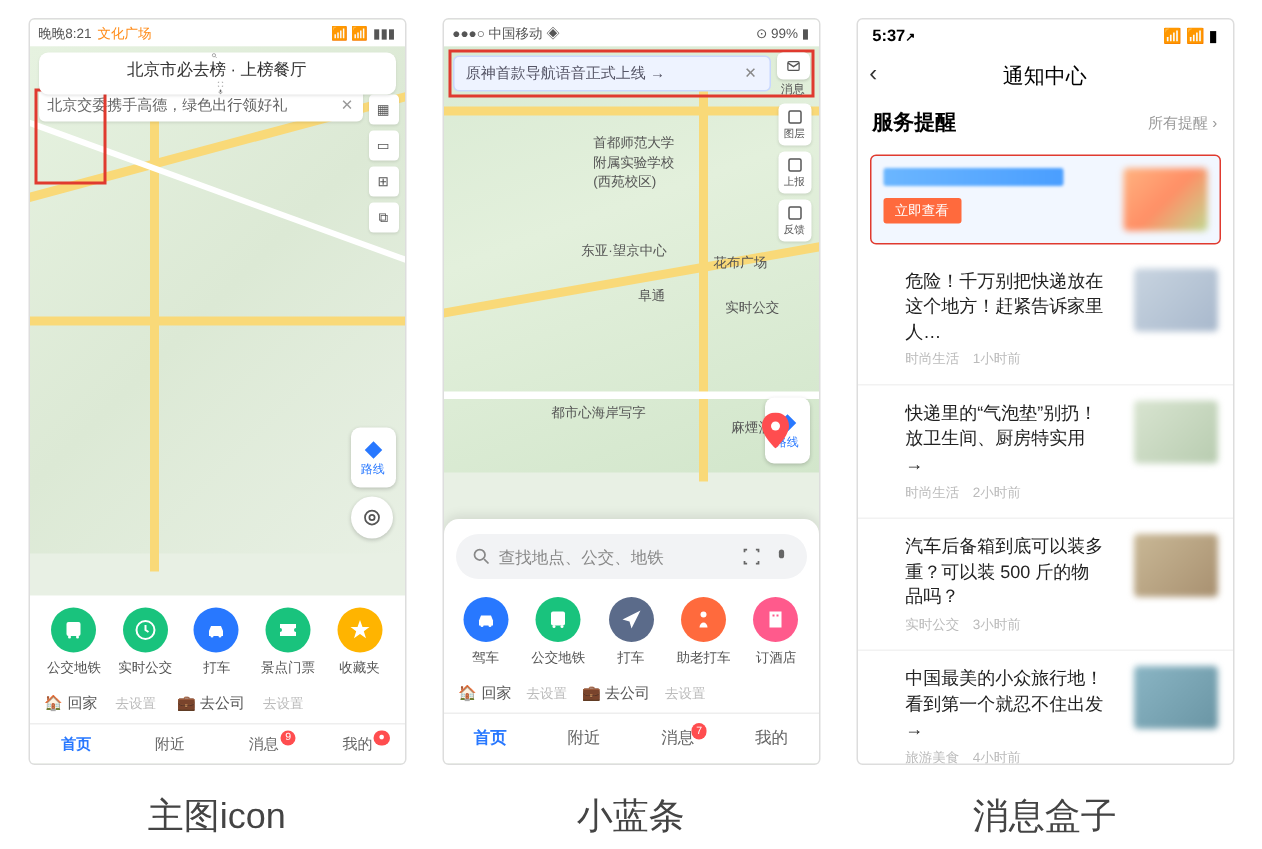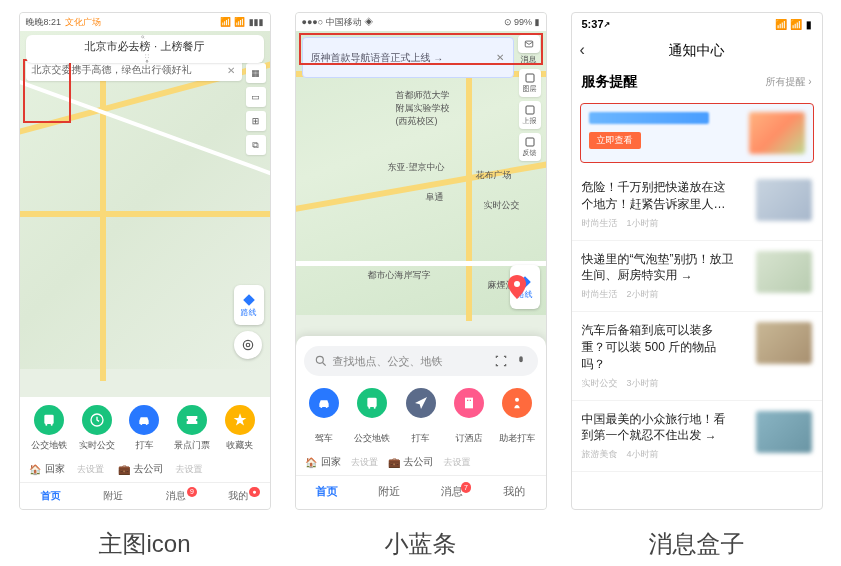--- a/index.html
+++ b/index.html
@@ -46,36 +46,36 @@
 
 .p2 .statusbar { height:18px; background:#fff; font-size:9px; display:flex; align-items:center; padding:0 6px; color:#555; }
 .p2 .statusbar .sr{margin-left:auto; display:flex; gap:2px; align-items:center;}
 .p2 .mapbody{ position:absolute; top:18px; left:0; right:0; bottom:194px; background: linear-gradient(160deg,#d9ead3 0%,#e3f0dc 40%,#d2e6cb 100%); }
 .p2 .road{ position:absolute; background:#f9d978; }
 .p2 .r1{ top:40px; left:0; width:280px; height:6px; }
 .p2 .r2{ top:150px; left:-10px; width:300px; height:6px; transform:rotate(-10deg); }
 .p2 .r3{ top:10px; left:170px; width:6px; height:280px; }
 .p2 .r4{ top:230px; left:0; width:280px; height:5px; background:#fff; }
 .p2 .poi{ position:absolute; font-size:9px; color:#555; }
-.p2 .bluebar{ position:absolute; top:24px; left:6px; right:32px; height:41px; background:#eef3ff; border:1px solid #c8d7ff; border-radius:4px; display:flex; align-items:center; padding:0 8px; font-size:10px; color:#556; }
+.p2 .bluebar{ position:absolute; top:24px; left:6px; right:32px; height:24px; background:#eef3ff; border:1px solid #c8d7ff; border-radius:4px; display:flex; align-items:center; padding:0 8px; font-size:10px; color:#556; }
 .p2 .bluebar .x{ margin-left:auto; color:#888; }
 .p2 .redbox2{ position:absolute; top:20px; left:3px; right:3px; height:32px; border:2px solid #e03a2f; }
 .p2 .msgico{ position:absolute; top:22px; right:5px; width:24px; display:flex; flex-direction:column; align-items:center; }
 .p2 .msgico .box{ width:22px; height:18px; background:#fff; border-radius:4px; box-shadow:0 1px 2px rgba(0,0,0,.15); display:flex; align-items:center; justify-content:center; font-size:10px; }
 .p2 .msgico .t{ font-size:8px; color:#555; margin-top:1px; }
 .p2 .side{ position:absolute; top:56px; right:5px; width:22px; display:flex; flex-direction:column; gap:4px; }
 .p2 .side .tool{ width:22px; height:28px; background:#fff; border-radius:4px; box-shadow:0 1px 2px rgba(0,0,0,.1); display:flex; flex-direction:column; align-items:center; justify-content:center; font-size:8px; color:#555; }
 .p2 .routebtn2{ position:absolute; right:6px; bottom:200px; width:30px; height:44px; background:#fff; border-radius:6px; box-shadow:0 1px 3px rgba(0,0,0,.2); display:flex; flex-direction:column; align-items:center; justify-content:center; font-size:8px; color:#2878ff; }
 .p2 .pin{ position:absolute; right:20px; bottom:210px; width:18px; height:24px; }
 .p2 .sheet{ position:absolute; bottom:0; left:0; right:0; background:#fff; border-radius:10px 10px 0 0; box-shadow:0 -2px 8px rgba(0,0,0,.1);margin-top:28px; }
 .p2 .sbar{ margin:10px 8px 6px; height:30px; background:#f2f3f5; border-radius:15px; display:flex; align-items:center; padding:0 10px; font-size:11px; color:#888; }
 .p2 .sbar .mag{ margin-right:5px; }
 .p2 .sbar .ri{ margin-left:auto; display:flex; gap:6px; color:#666; }
 .p2 .iconrow{ display:flex; padding:6px 4px 4px; }
-.p2 .iconcell{ flex:1; display:flex; flex-direction:column; align-items:center; gap:14px; }
+.p2 .iconcell{ flex:1; display:flex; flex-direction:column; align-items:center; gap:4px; }
 .p2 .iconcell .circ{ width:30px; height:30px; border-radius:50%; display:flex; align-items:center; justify-content:center; }
 .p2 .iconcell .lbl{ font-size:9px; color:#555; }
 .p2 .shortcut{ display:flex; padding:6px 10px; font-size:10px; color:#555; align-items:center; }
 .p2 .shortcut .sc{ display:flex; align-items:center; gap:3px; margin-right:10px; }
 .p2 .shortcut .set{ color:#bbb; font-size:9px; margin-right:10px; }
 .p2 .tabbar{ display:flex; border-top:1px solid #eee; padding:8px 0 10px; }
 .p2 .tabbar .tab{ flex:1; text-align:center; font-size:11px; color:#666; position:relative; }
 .p2 .tabbar .tab.active{ color:#2878ff; font-weight:600; }
 .p2 .badge{ position:absolute; top:-2px; right:12px; background:#ff4d4f; color:#fff; border-radius:7px; font-size:7px; padding:0 3px; line-height:11px; }
 
@@ -87,21 +87,21 @@
 .p3 .back{ position:absolute; left:8px; top:6px; font-size:16px; color:#333; }
 .p3 .subhead{ display:flex; align-items:center; padding:6px 10px; }
 .p3 .subhead .t{ font-size:14px; font-weight:700; }
 .p3 .subhead .all{ margin-left:auto; font-size:10px; color:#999; }
 .p3 .card{ margin:6px 8px; border:1px solid #e03a2f; border-radius:4px; padding:8px; display:flex; background:#f2f7ff; }
 .p3 .card .left{ flex:1; }
 .p3 .card .title-blur{ width:120px; height:12px; background:linear-gradient(90deg,#6bb6ff,#4a9eff); border-radius:2px; filter:blur(1px); }
 .p3 .card .btn{ margin-top:8px; display:inline-block; background:#ff6a3d; color:#fff; font-size:9px; padding:2px 8px; border-radius:2px; }
 .p3 .card .thumb{ width:56px; height:42px; background:linear-gradient(135deg,#ffb380,#ff8f66,#c0d890); border-radius:3px; filter:blur(2px); }
 .p3 .item{ display:flex; padding:10px; border-bottom:1px solid #f2f2f2; }
-.p3 .item .txt{ flex:1; padding-right:19px; }
+.p3 .item .txt{ flex:1; padding-right:19px;margin-left:22px; }
 .p3 .item .tt{ font-size:12px; color:#222; line-height:1.4; }
 .p3 .item .meta{ font-size:9px; color:#bbb; margin-top:4px; }
 .p3 .item .th{ width:56px; height:42px; border-radius:3px; filter:blur(2px); }
 .p3 .th1{ background:linear-gradient(135deg,#c8d4e0,#a8b8cc); }
 .p3 .th2{ background:linear-gradient(135deg,#d8e4d0,#b8ccb0); }
 .p3 .th3{ background:linear-gradient(135deg,#c9b896,#a89070); }
 .p3 .th4{ background:linear-gradient(135deg,#8ab5c4,#6a95a4); }
 
 .circ svg{ width:16px; height:16px; fill:#fff; }
 </style>
@@ -329,37 +329,37 @@
             </div>
             <div class="iconcell">
               <div class="circ" style="background: rgb(91, 107, 138);">
                 <svg viewBox="0 0 24 24">
                   <path d="M3 12l18-9-9 18-2-7z"></path>
                 </svg>
               </div>
               <div class="lbl">打车</div>
             </div>
             <div class="iconcell">
+              <div class="circ" style="background: rgb(255, 106, 61);">
+                <svg viewBox="0 0 24 24">
+                  <circle cx="12" cy="7" r="3"></circle>
+                  <path d="M8 20c0-3 2-5 4-5s4 2 4 5"></path>
+                </svg>
+              </div>
+              <div class="lbl">助老打车</div>
+            </div>
+            <div class="iconcell">
               <div class="circ" style="background: rgb(255, 90, 140);">
                 <svg viewBox="0 0 24 24">
                   <rect x="6" y="4" width="12" height="16"></rect>
                   <rect x="9" y="7" width="2" height="2" fill="#ff5a8c"></rect>
                   <rect x="13" y="7" width="2" height="2" fill="#ff5a8c"></rect>
                 </svg>
               </div>
               <div class="lbl">订酒店</div>
-            </div>
-            <div class="iconcell">
-              <div class="circ" style="background: rgb(255, 106, 61);">
-                <svg viewBox="0 0 24 24">
-                  <circle cx="12" cy="7" r="3"></circle>
-                  <path d="M8 20c0-3 2-5 4-5s4 2 4 5"></path>
-                </svg>
-              </div>
-              <div class="lbl">助老打车</div>
             </div>
           </div>
         <div class="shortcut">
           <span class="sc">🏠 <span>回家</span></span>
           <span class="set">去设置</span>
           <span class="sc">💼 <span>去公司</span></span>
           <span class="set">去设置</span>
         </div>
         <div class="tabbar" id="p2-tabs">
             <div class="tab active">首页</div>

